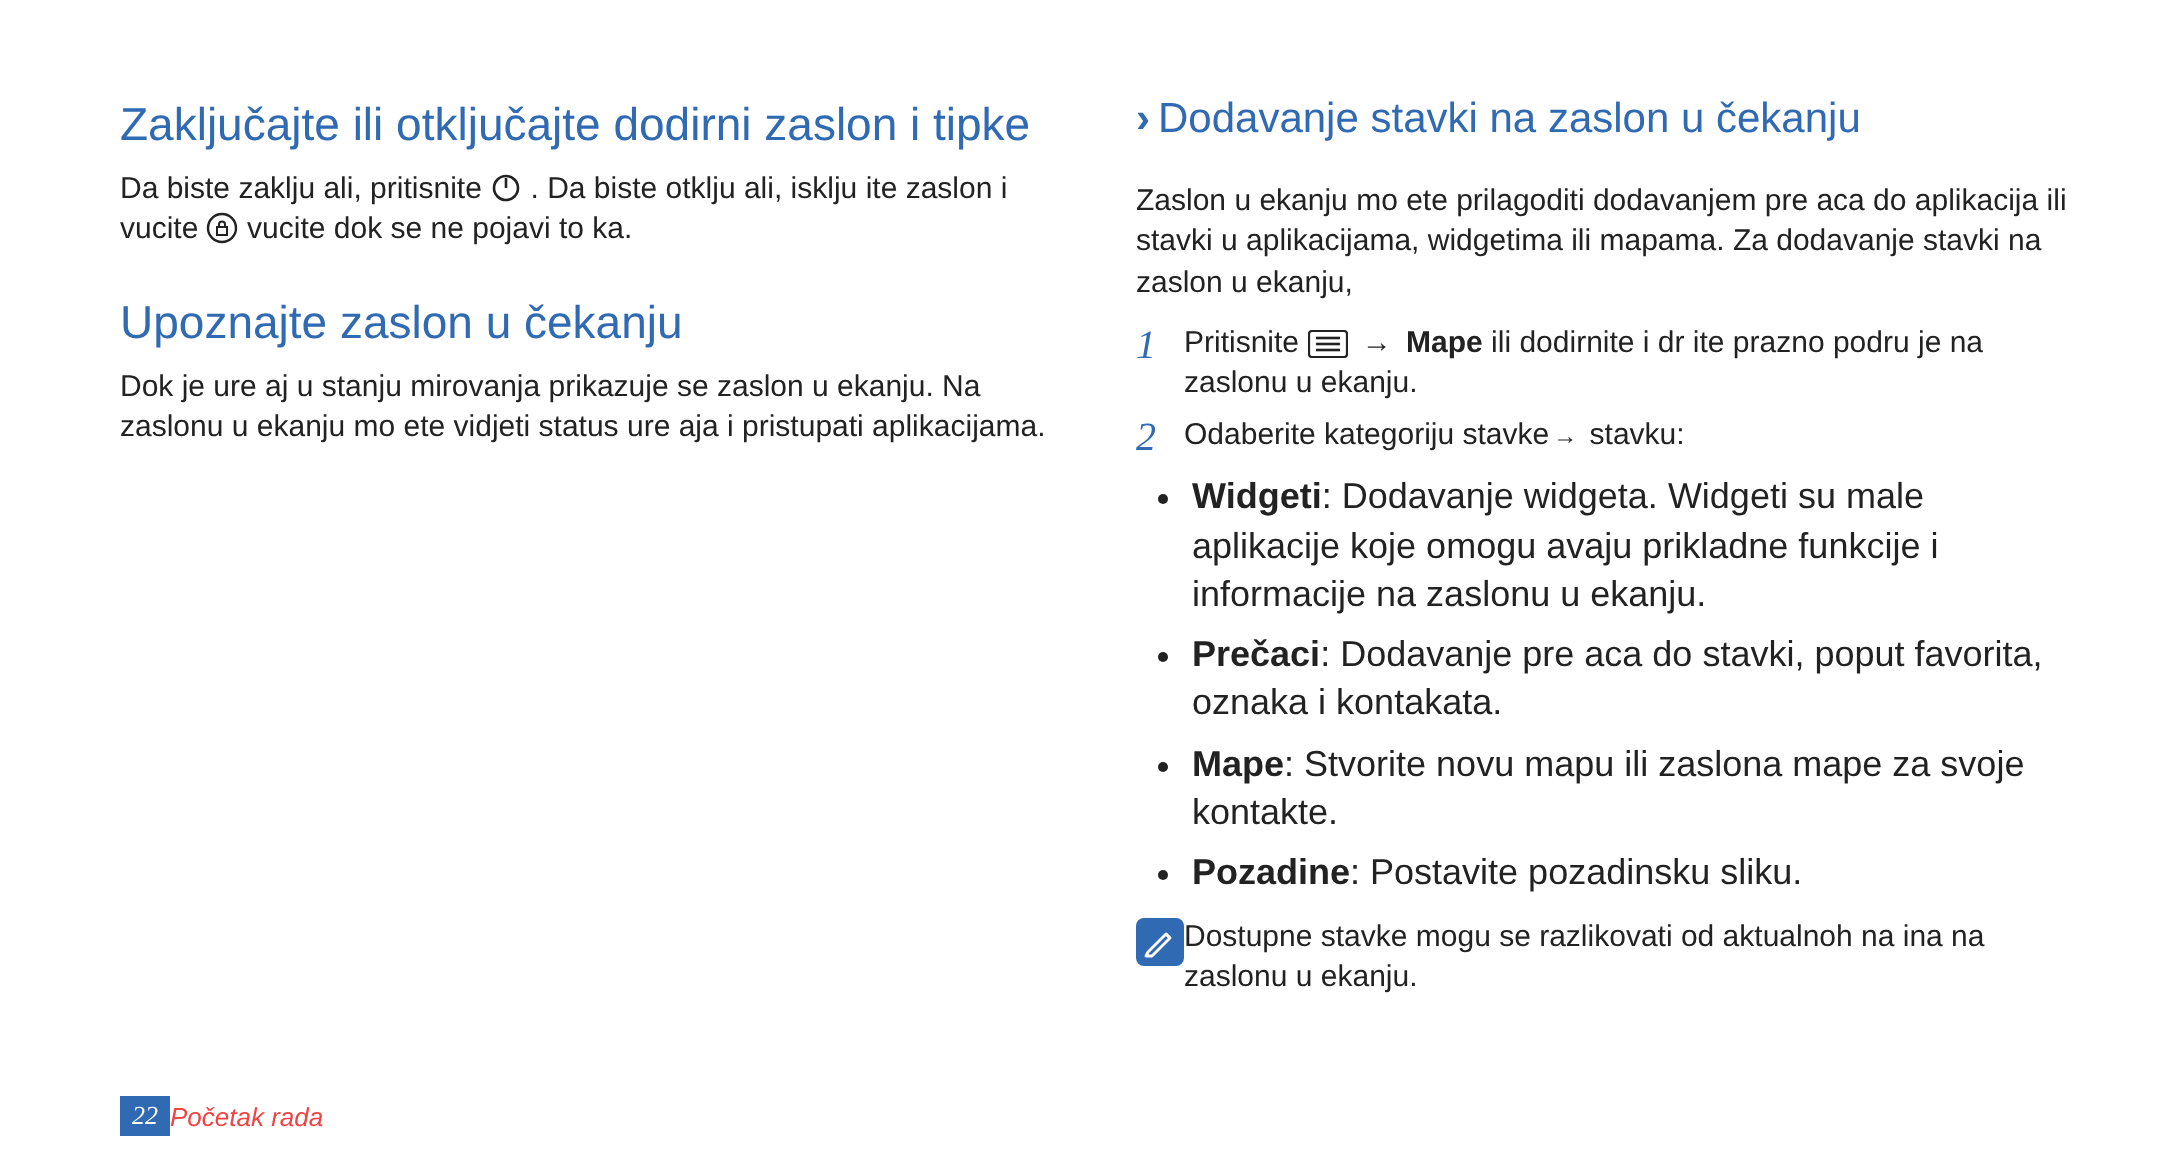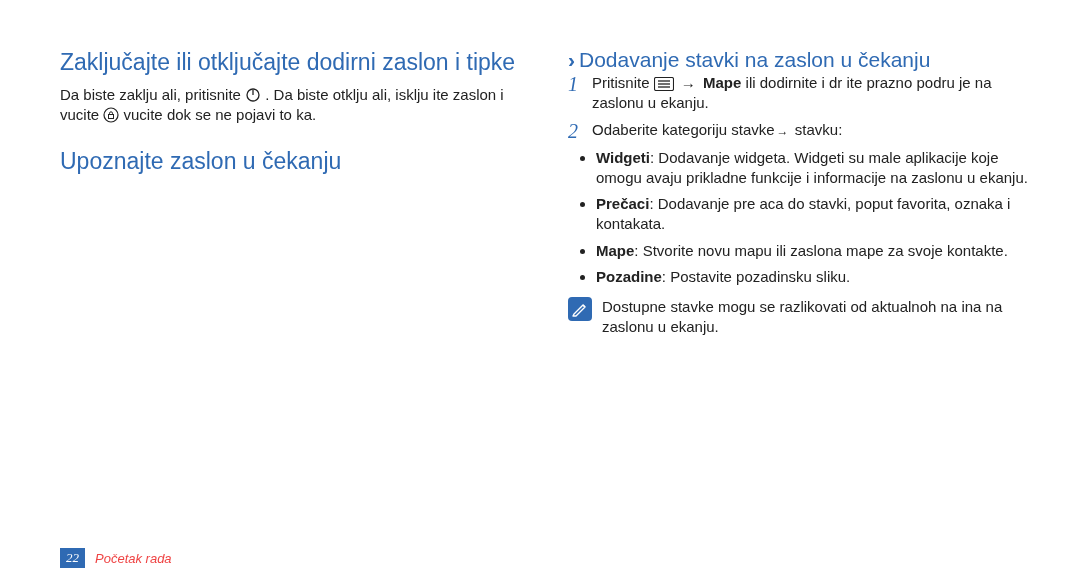--- a/index.html
+++ b/index.html
@@ -28,21 +28,21 @@
     color: #2F6AB3;
     font-weight: 400;
     font-size: 23px;
     line-height: 1.25;
     margin: 0 0 8px 0;
   }
   h3 {
     color: #2F6AB3;
     font-weight: 400;
     font-size: 21px;
-    margin: 0 0 1px 0;
+    margin: 0 0 19px 0;
   }
   h3 .chev {
     font-weight: 700;
     margin-right: 4px;
   }
   p {
     margin: 0 0 10px 0;
     font-size: 15px;
     line-height: 1.35;
   }
@@ -62,28 +62,28 @@
   .step-body {
     flex: 1;
     font-size: 15px;
     line-height: 1.35;
   }
   ul.bullets {
     margin: 2px 0 10px 0;
     padding-left: 28px;
   }
   ul.bullets li {
-    font-size: 15px;
+    font-size: 18px;
     line-height: 1.35;
     margin-bottom: 6px;
   }
   .bold { font-weight: 700; }
   .note {
     display: flex;
-    gap: 10px;
+    gap: 0;
     align-items: flex-start;
     margin-top: 4px;
   }
   .note-icon {
     width: 24px;
     height: 24px;
     border-radius: 4px;
     background: #2F6AB3;
     color: #fff;
     display: flex;
@@ -103,21 +103,20 @@
   }
   .inlicon svg { display: block; }
   .rarr::after { content: "\2192"; padding: 0 3px; }
   .srarr::after { content: "\2192"; font-size: 12px; padding: 0 2px; }
   .footer {
     position: absolute;
     left: 60px;
     bottom: 18px;
     display: flex;
     align-items: center;
-    gap: 10px;
     font-size: 13px;
   }
   .page-num {
     background: #2F6AB3;
     color: #fff;
     font-style: italic;
     padding: 2px 6px;
     font-family: Georgia, serif;
   }
   .section-title {
@@ -145,26 +144,28 @@
         <svg width="16" height="16" viewBox="0 0 16 16">
           <circle cx="8" cy="8" r="7" fill="none" stroke="#222" stroke-width="1.2"></circle>
           <rect x="5.5" y="7.5" width="5" height="4" fill="none" stroke="#222" stroke-width="1"></rect>
           <path d="M6.5 7.5 v-1.2 a1.5 1.5 0 0 1 3 0 v1.2" fill="none" stroke="#222" stroke-width="1"></path>
         </svg>
       </span>
       <span> vucite dok se ne pojavi to ka.</span>
     </p>
 
     <h2 style="margin-top:22px">Upoznajte zaslon u čekanju</h2>
+    <p>Dok je ure aj u stanju mirovanja prikazuje se zaslon u  ekanju. Na zaslonu u  ekanju mo ete vidjeti status ure aja i pristupati aplikacijama.</p>
   </div>
 
   <div class="col">
     <h3>
       <span class="chev">›</span><span>Dodavanje stavki na zaslon u čekanju</span>
     </h3>
+    <p>Zaslon u  ekanju mo ete prilagoditi dodavanjem pre aca do aplikacija ili stavki u aplikacijama, widgetima ili mapama. Za dodavanje stavki na zaslon u  ekanju,</p>
 
     <div class="step">
       <div class="step-num">1</div>
       <div class="step-body">
         <span>Pritisnite </span>
         <span class="inlicon">
           <svg width="20" height="14" viewBox="0 0 20 14">
             <rect x="0.5" y="0.5" width="19" height="13" rx="1.5" fill="none" stroke="#222" stroke-width="1.1"></rect>
             <line x1="4" y1="4" x2="16" y2="4" stroke="#222" stroke-width="1.3"></line>
             <line x1="4" y1="7" x2="16" y2="7" stroke="#222" stroke-width="1.3"></line>

